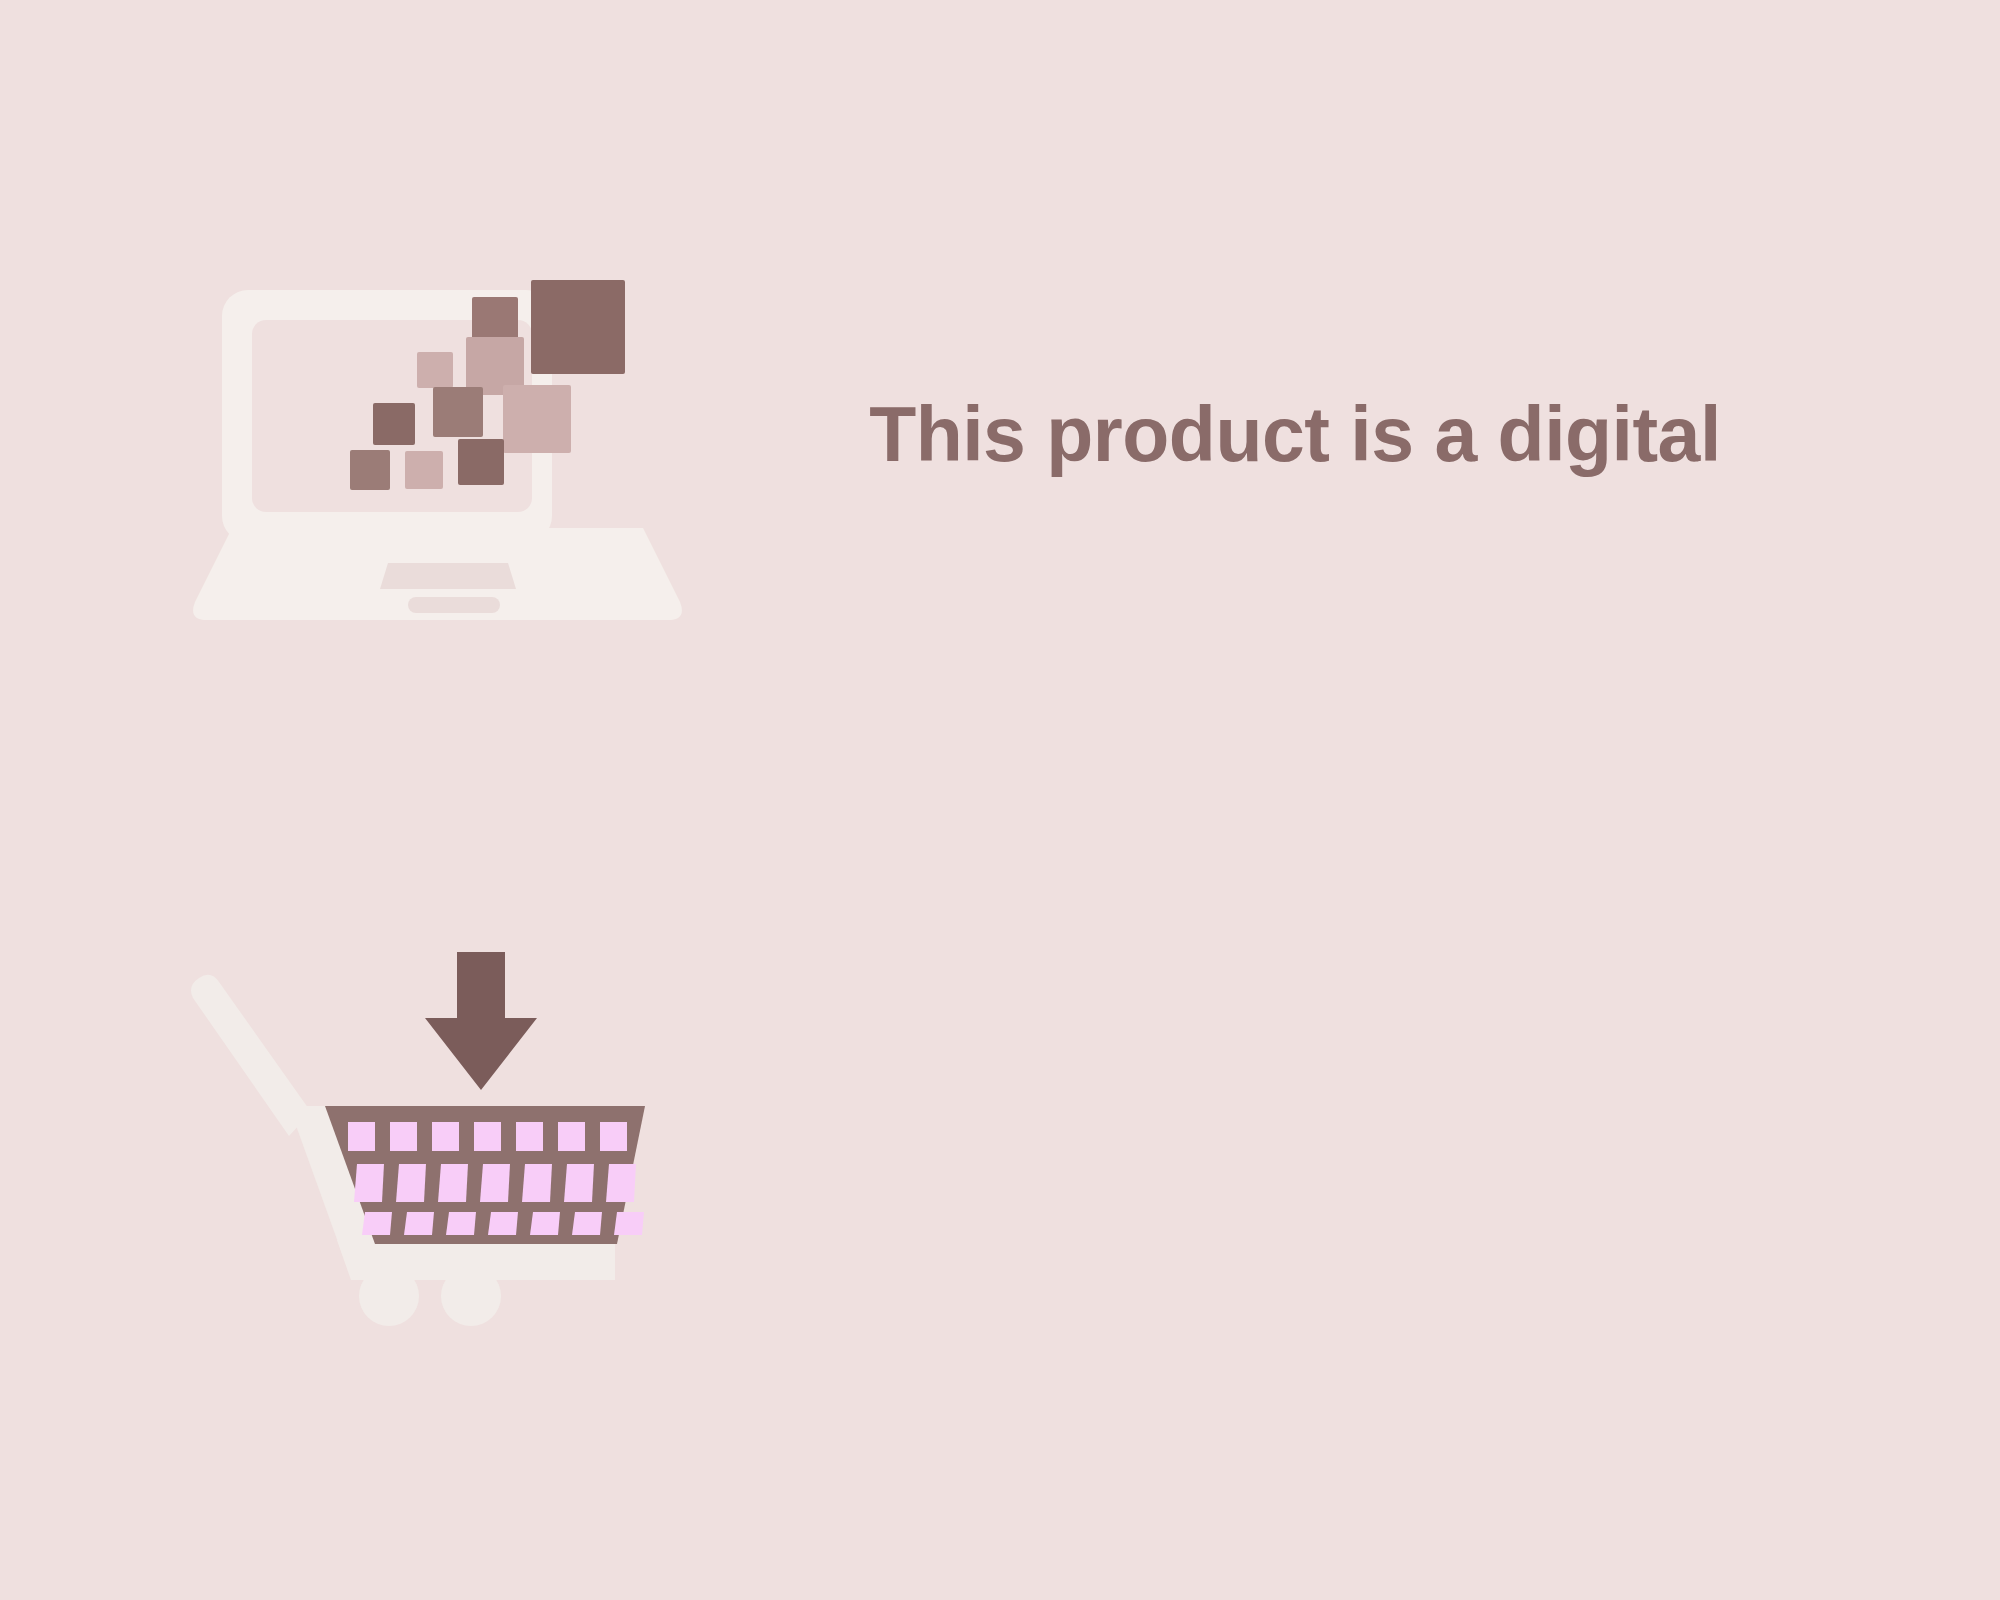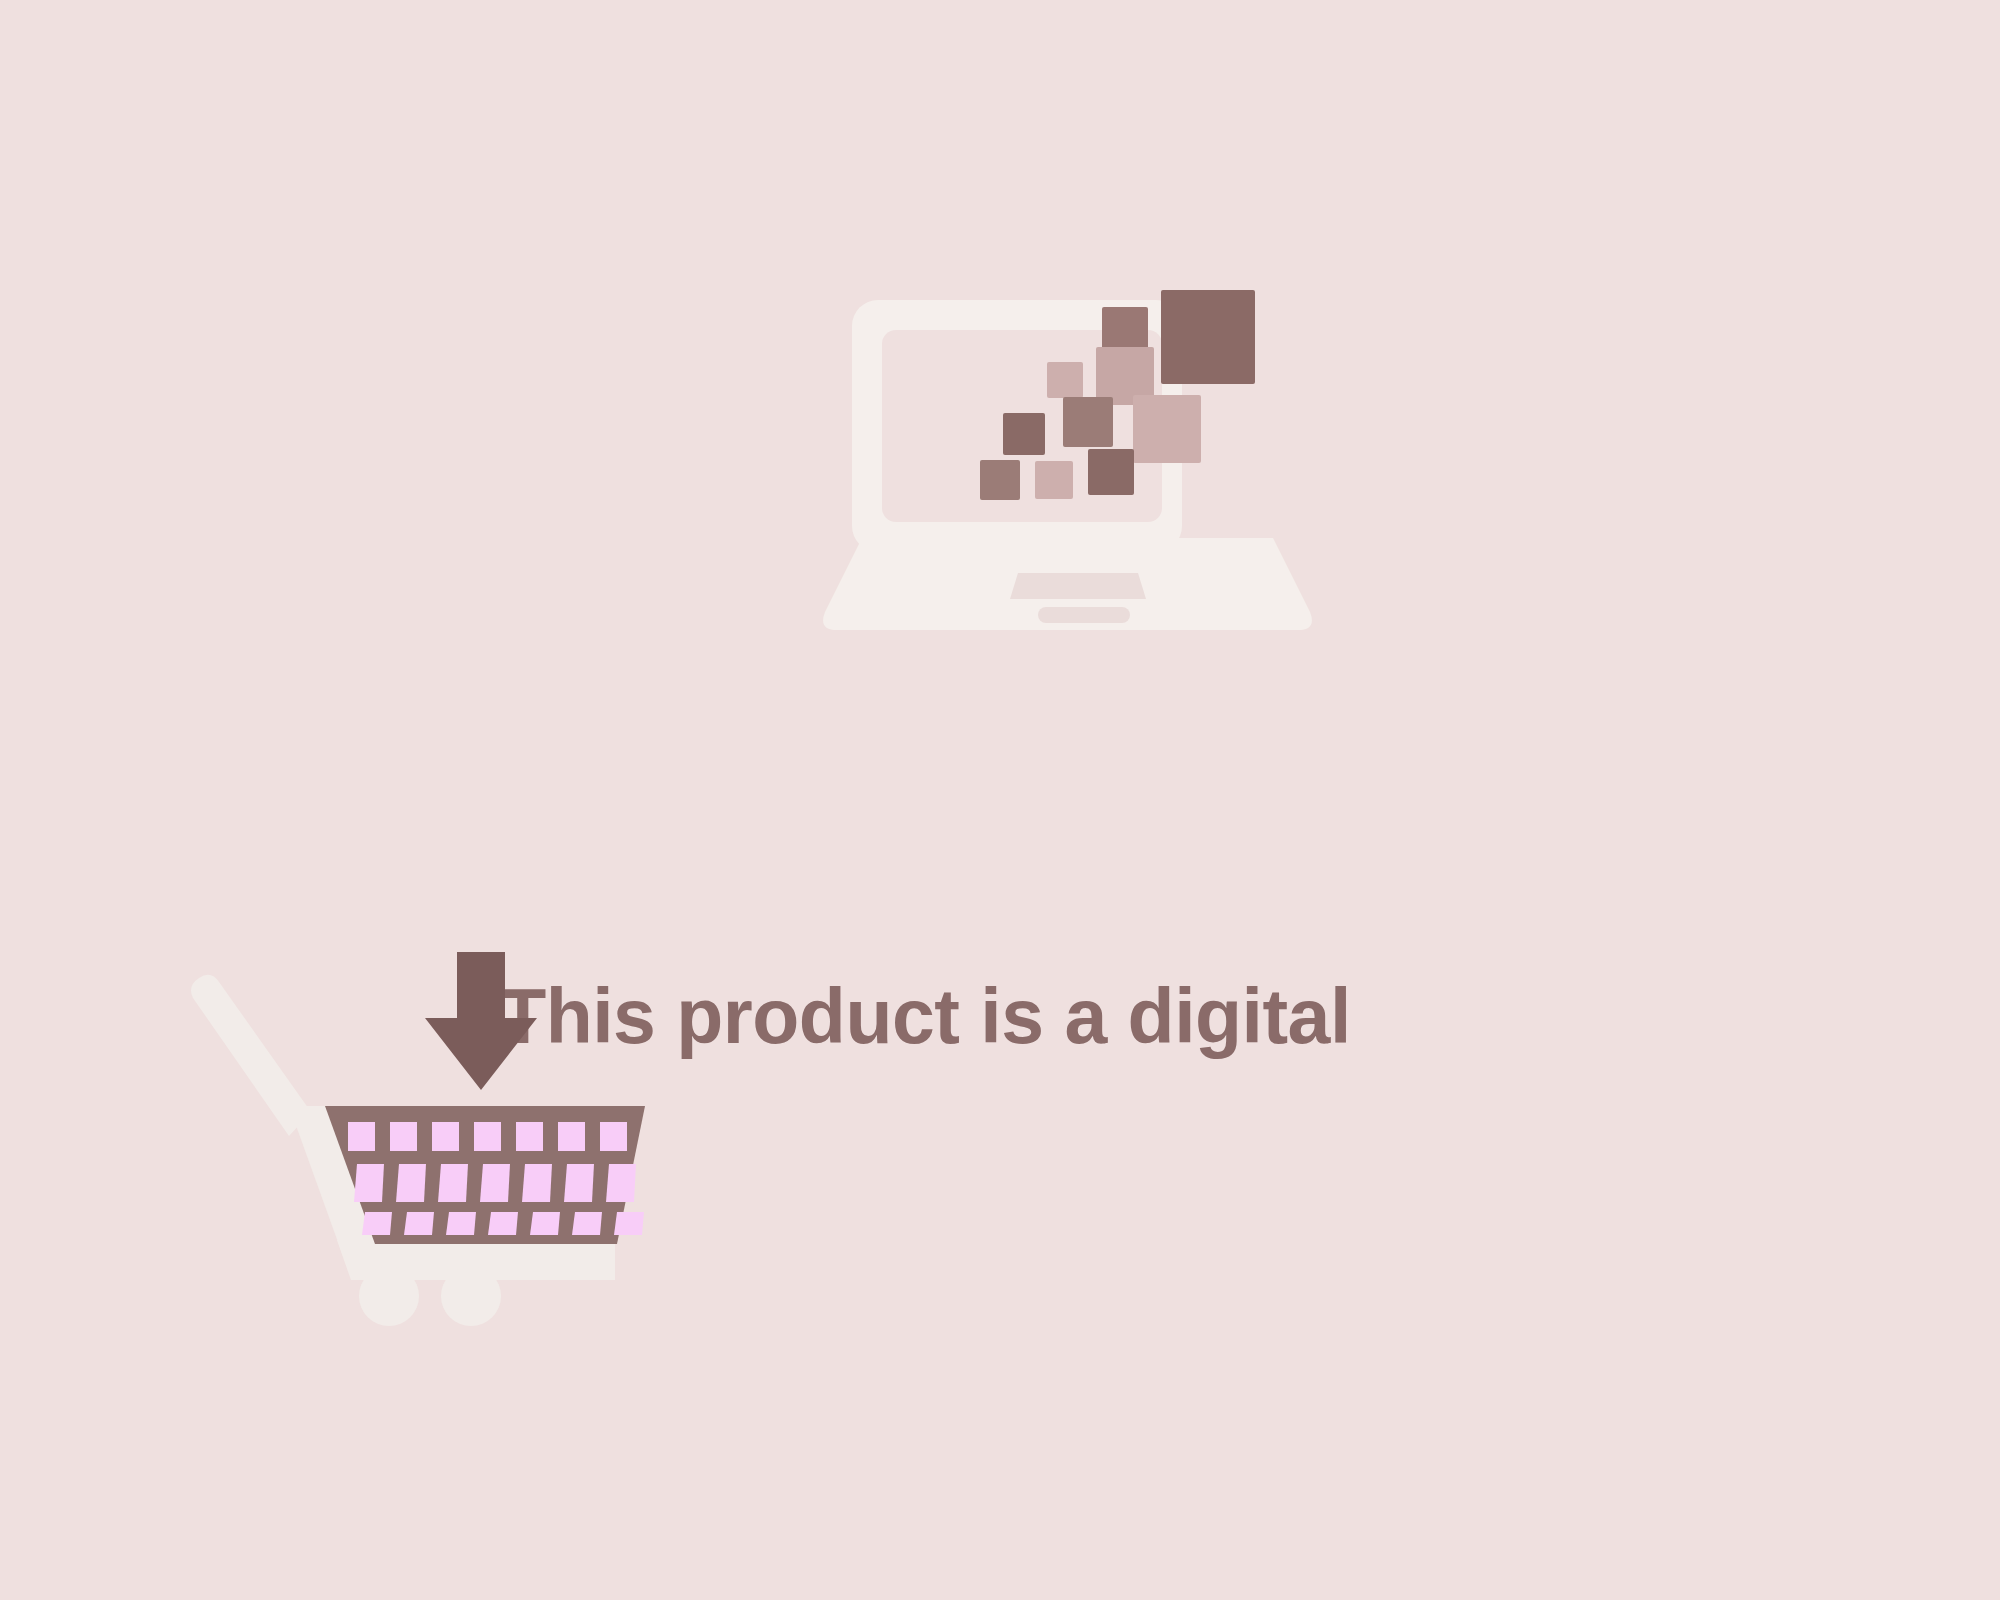--- a/index.html
+++ b/index.html
@@ -21,21 +21,21 @@
   }
 
   
   .feature-row {
     position: absolute;
     display: flex;
     align-items: center;
     left: 0;
     width: 2000px;
   }
-  #row-digital  { top: 230px;  height: 430px; flex-direction: column; }
+  #row-digital  { top: 220px;  height: 430px; }
   #row-shipping { top: 930px;  height: 430px; }
 
   .icon-cell {
     position: relative;
     width: 740px;
     height: 430px;
     flex: 0 0 740px;
   }
   .text-cell {
     flex: 1 1 auto;

